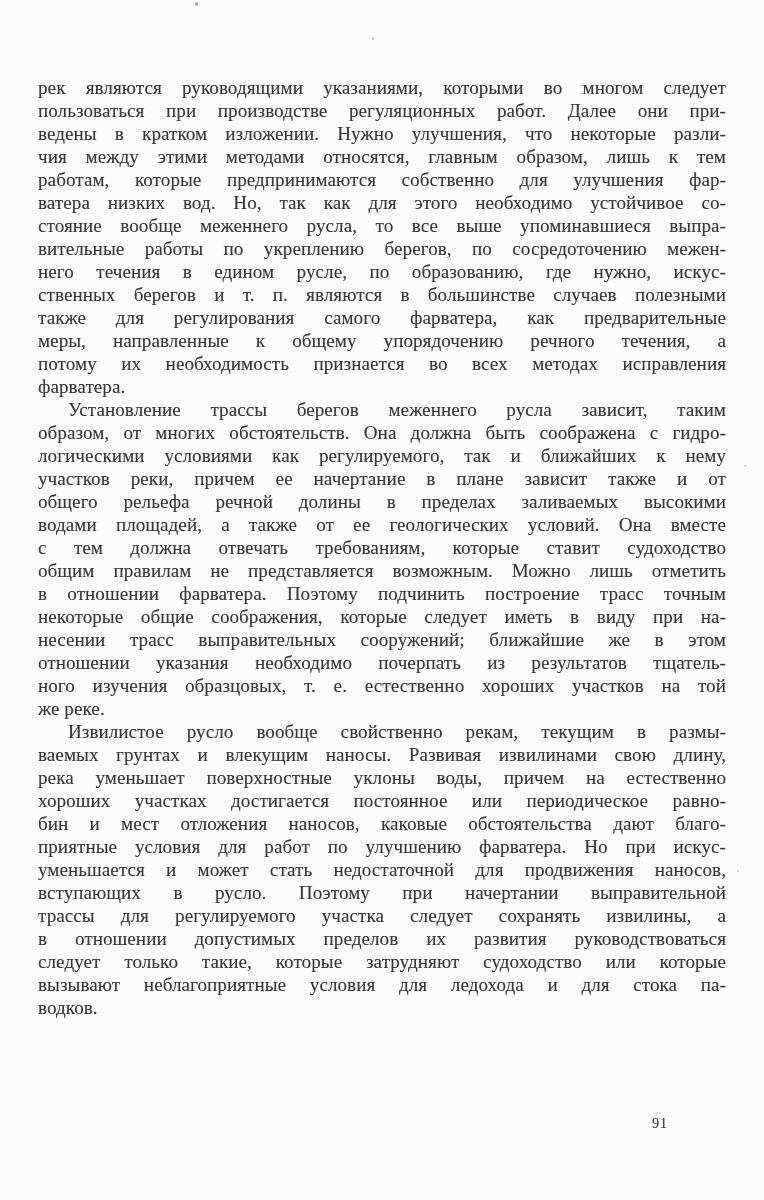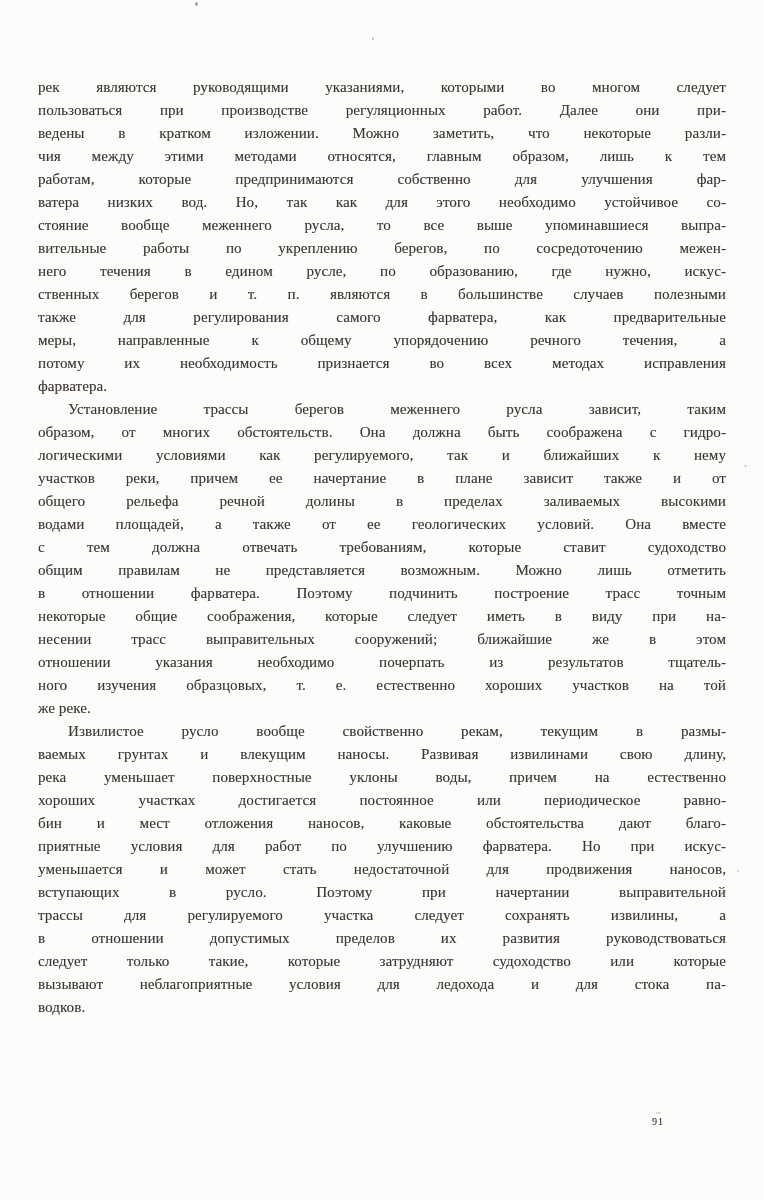--- a/index.html
+++ b/index.html
@@ -18,33 +18,33 @@
     text-shadow: 0.3px 0.3px 0.6px rgba(59, 55, 51, 0.35);
   }
   .text-column {
     position: absolute;
     left: 38px;
     top: 76px;
     width: 688px;
   }
   .para { margin: 0; }
   .ln {
-    font-size: 15px;
+    font-size: 19px;
     line-height: 23px;
     letter-spacing: 0.1px;
     text-align: justify;
     text-align-last: justify;
   }
   .ln.last { text-align-last: left; }
   .ln.indent { text-indent: 30px; }
   .pagenum {
     position: absolute;
     left: 652px;
     top: 1116px;
-    font-size: 10px;
+    font-size: 14px;
     color: var(--ink, #3b3733);
     letter-spacing: 1px;
   }
   .speck {
     position: absolute;
     background: var(--speck, #a8a39e);
     border-radius: 50%;
   }
   .s1 { left: 195px; top: 2px;   width: 3px; height: 4px; }
   .s2 { left: 372px; top: 37px;  width: 2px; height: 3px; opacity: .7; }
@@ -55,21 +55,21 @@
 </head>
 <body>
 
 <div class="page">
 
   <div class="text-column">
 
     <div class="para">
       <div class="ln">рек являются руководящими указаниями, которыми во многом следует</div>
       <div class="ln">пользоваться при производстве регуляционных работ. Далее они при-</div>
-      <div class="ln">ведены в кратком изложении. Можно заметить, что некоторые разли-</div>
+      <div class="ln">ведены в кратком изложении. Нужно улучшения, что некоторые разли-</div>
       <div class="ln">чия между этими методами относятся, главным образом, лишь к тем</div>
       <div class="ln">работам, которые предпринимаются собственно для улучшения фар-</div>
       <div class="ln">ватера низких вод. Но, так как для этого необходимо устойчивое со-</div>
       <div class="ln">стояние вообще меженнего русла, то все выше упоминавшиеся выпра-</div>
       <div class="ln">вительные работы по укреплению берегов, по сосредоточению межен-</div>
       <div class="ln">него течения в едином русле, по образованию, где нужно, искус-</div>
       <div class="ln">ственных берегов и т. п. являются в большинстве случаев полезными</div>
       <div class="ln">также для регулирования самого фарватера, как предварительные</div>
       <div class="ln">меры, направленные к общему упорядочению речного течения, а</div>
       <div class="ln">потому их необходимость признается во всех методах исправления</div>

